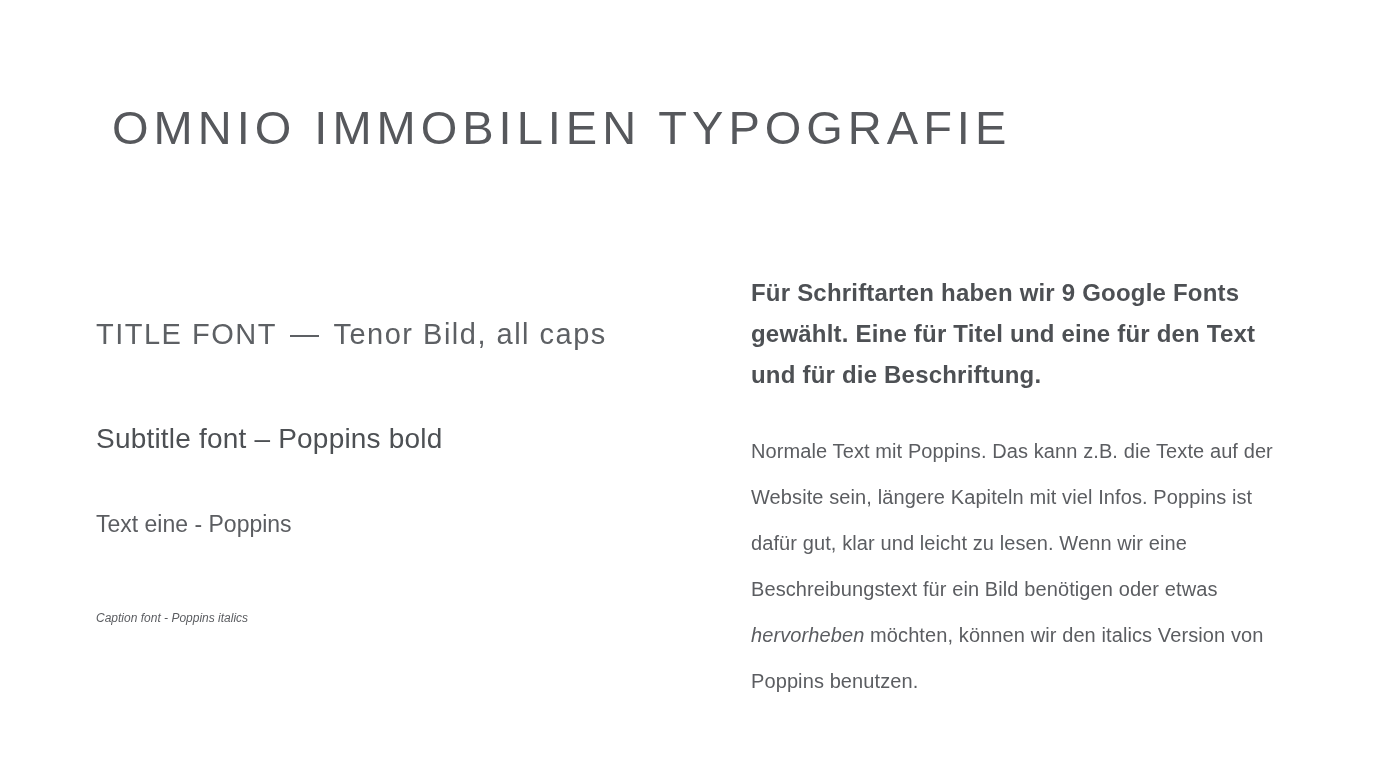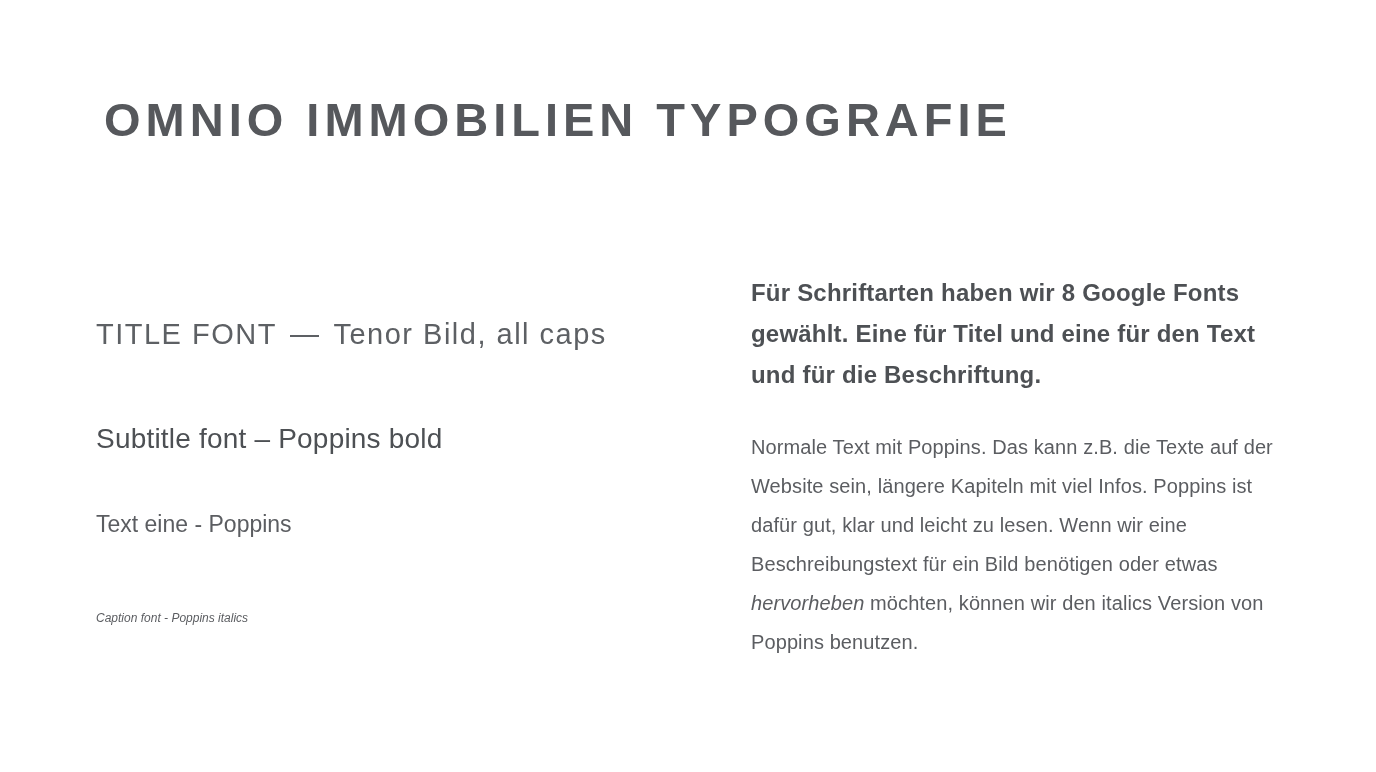--- a/index.html
+++ b/index.html
@@ -13,23 +13,23 @@
     height: 772px;
     background: var(--background, #ffffff);
     font-family: "Liberation Sans", sans-serif;
     overflow: hidden;
   }
   .page-title {
     position: absolute;
     left: 96px;
     top 86px;
     top: 86px;
-    margin: 8px;
+    margin: 16px;
     font-size: 47px;
-    font-weight: 700;
+    font-weight: 400;
     letter-spacing: 5px;
     line-height: 1.1;
     color: var(--heading, #56585c);
     white-space: nowrap;
   }
   .spec-title {
     position: absolute;
     left: 96px;
     top: 318px;
     font-size: 29px;
@@ -79,21 +79,21 @@
     letter-spacing: 0.2px;
     color: var(--bold_text, #4d5054);
   }
   .body-par {
     position: absolute;
     left: 751px;
     top: 428px;
     width: 535px;
     margin: 0;
     font-size: 20px;
-    line-height: 39px;
+    line-height: 46px;
     letter-spacing: 0.1px;
     color: var(--body_text, #5b5d61);
   }
   .body-par em {
     font-style: italic;
   }
 </style>
 </head>
 <body>
 
@@ -109,18 +109,18 @@
 
     <div class="spec-subtitle">Subtitle font – Poppins bold</div>
 
     <div class="spec-text">Text eine - Poppins</div>
 
     <div class="spec-caption">Caption font - Poppins italics</div>
   </div>
 
   <div>
 
-    <p class="intro">Für Schriftarten haben wir 8 Google Fonts gewählt. Eine für Titel und eine für den Text und für die Beschriftung.</p>
+    <p class="intro">Für Schriftarten haben wir 9 Google Fonts gewählt. Eine für Titel und eine für den Text und für die Beschriftung.</p>
 
     <p class="body-par"><span>Normale Text mit Poppins. Das kann z.B. die Texte auf der Website sein, längere Kapiteln mit viel Infos. Poppins ist dafür gut, klar und leicht zu lesen. Wenn wir eine Beschreibungstext für ein Bild benötigen oder etwas </span><em>hervorheben</em><span> möchten, können wir den italics Version von Poppins benutzen.</span></p>
   </div>
 
 </div>
 
 </body></html>

